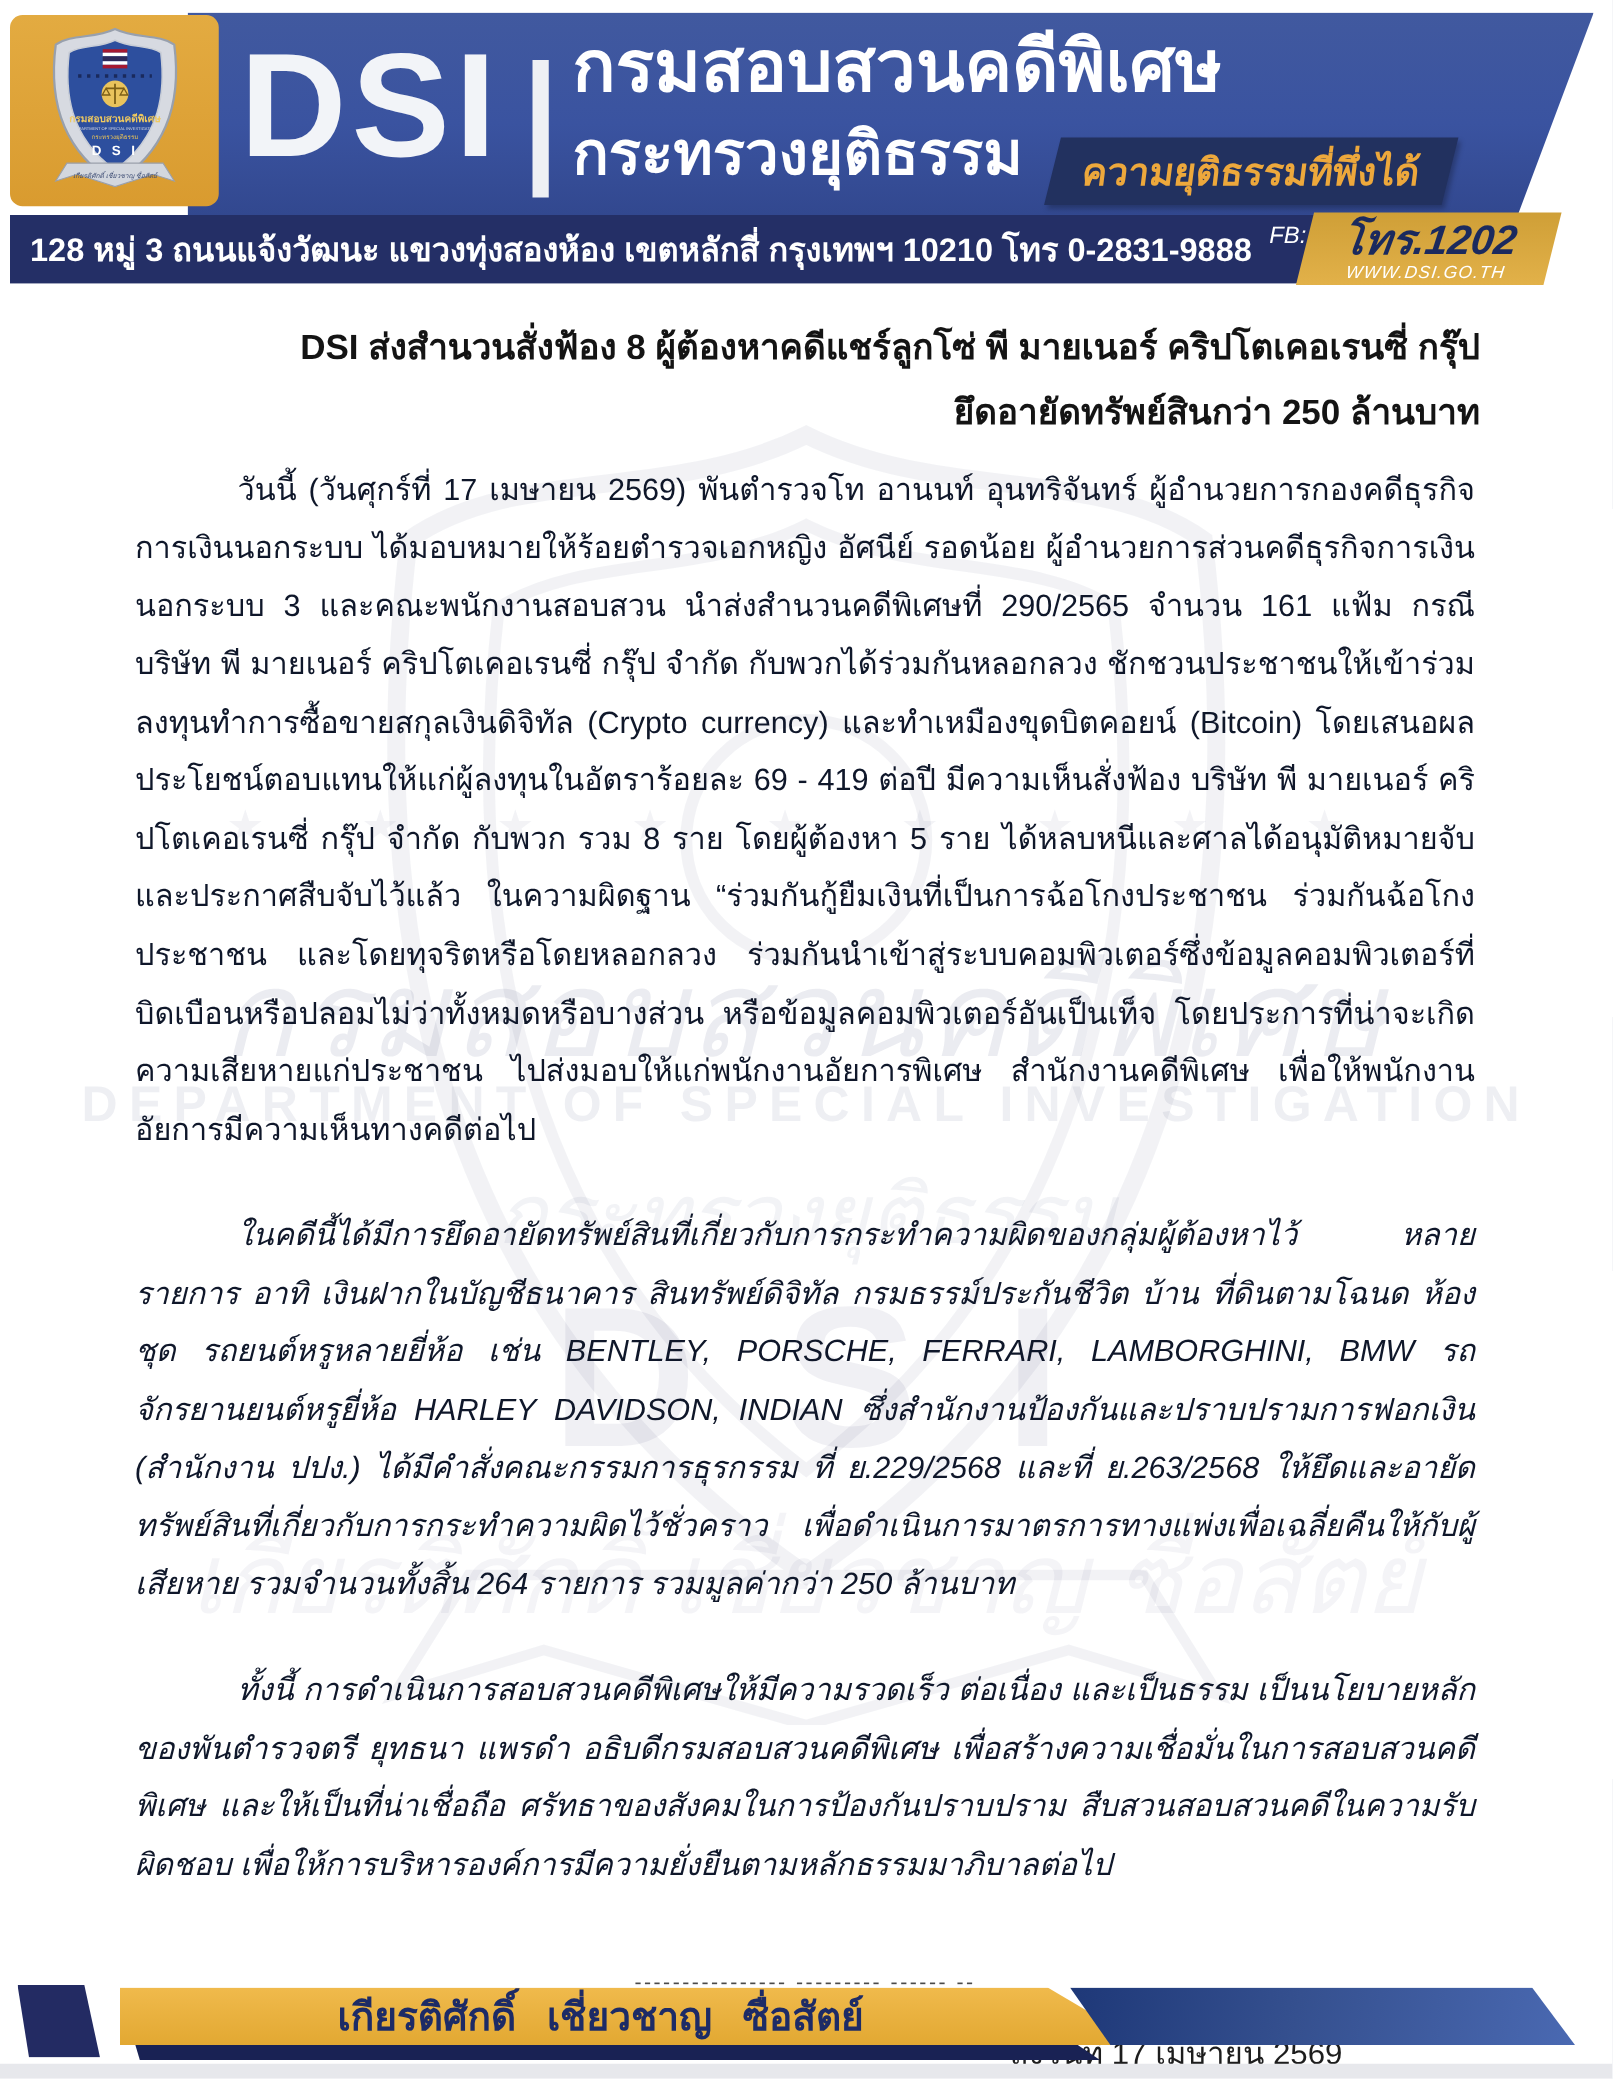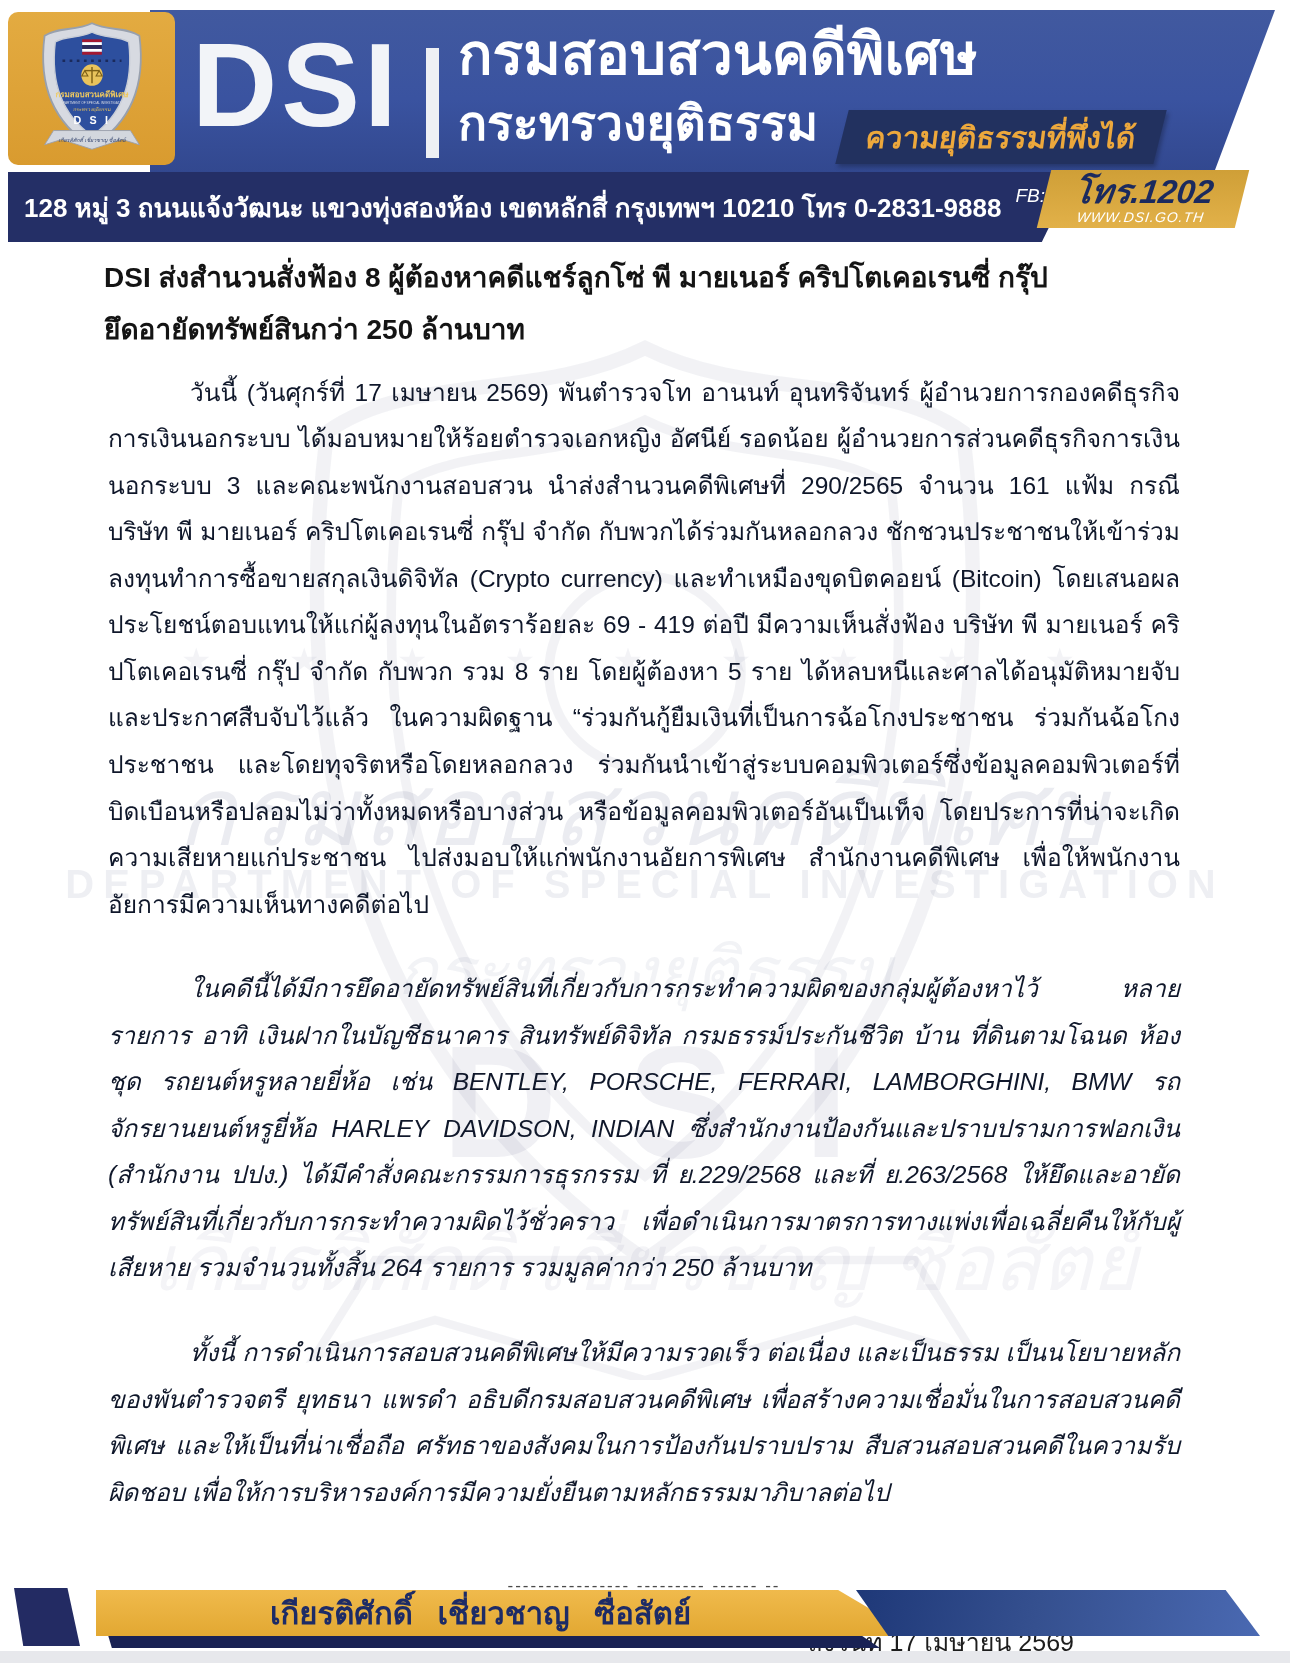--- a/index.html
+++ b/index.html
@@ -28,21 +28,21 @@
     display:flex;align-items:center;justify-content:center;
     box-shadow:3px 3px 4px rgba(0,0,0,.25);
   }
   .slogan-badge span{transform:skewX(7deg);color:#eda83c;font-weight:bold;font-size:30px;white-space:nowrap;}
   .logo-box{
     position:absolute;left:8px;top:12px;width:167px;height:153px;border-radius:10px;
     background:linear-gradient(180deg,#e3ab41,#d99b2f);
     display:flex;align-items:center;justify-content:center;
   }
   .addr-bar{
-    position:absolute;left:8px;top:172px;width:1068px;height:70px;
+    position:absolute;left:8px;top:172px;width:1068px;height:55px;
     background:#242f66;clip-path:polygon(0 0,100% 0,96.8% 100%,0 100%);
     display:flex;align-items:center;padding-left:16px;box-sizing:border-box;color:#fff;
   }
   .addr-text{font-size:26px;font-weight:bold;white-space:nowrap;}
   .fb-block{margin-left:14px;font-style:italic;font-size:19px;line-height:1.15;text-align:center;white-space:nowrap;}
   .gold-ribbon{
     position:absolute;left:1044px;top:170px;width:198px;height:58px;
     background:linear-gradient(180deg,#cf9f37,#e2b149);transform:skewX(-14deg);
     display:flex;flex-direction:column;align-items:center;justify-content:center;
   }
@@ -54,21 +54,21 @@
   .wm div{position:absolute;width:100%;text-align:center;white-space:nowrap;}
   .wm-shield{position:absolute;left:135px;top:300px;opacity:.055;}
   .wm-stars{top:640px;font-size:34px;letter-spacing:34px;color:rgba(36,47,102,.75);opacity:.07;}
   .wm-thai1{top:735px;font-size:96px;font-family:"DejaVu Serif",serif;font-style:italic;letter-spacing:4px;color:rgba(36,47,102,.09);}
   .wm-eng{top:862px;font-size:40px;font-weight:bold;letter-spacing:9px;color:rgba(36,47,102,.08);}
   .wm-thai2{top:918px;font-size:66px;font-family:"DejaVu Serif",serif;font-style:italic;color:rgba(36,47,102,.06);}
   .wm-dsi{top:1010px;font-size:160px;font-weight:bold;letter-spacing:70px;padding-left:70px;box-sizing:border-box;color:rgba(36,47,102,.07);}
   .wm-script{top:1200px;font-size:78px;font-family:"DejaVu Serif",serif;font-style:italic;color:rgba(36,47,102,.05);}
   
   .doc{position:relative;z-index:2;padding:252px 106px 0 104px;}
-  .doc-title{text-align:left;font-size:28px;font-weight:bold;color:#141414;line-height:1.85;margin:0 0 14px 0;}
+  .doc-title{text-align:right;font-size:28px;font-weight:bold;color:#141414;line-height:1.85;margin:0 0 14px 0;}
   .doc p{
     margin:4px;text-indent:82px;text-align:justify;
     font-size:24.5px;line-height:1.9;color:#0f172a;
   }
   .doc p + p{margin-top:38px;font-style:italic;}
   .separator{margin-top:60px;text-align:center;font-size:17px;letter-spacing:2px;color:#4a4a4a;}
   .sign-date{margin-top:26px;text-align:right;padding-right:110px;font-size:25px;color:#1d1d1d;}
   
   .footer{position:absolute;left:0;bottom:13px;width:1290px;height:72px;z-index:3;}
   .f-left{position:absolute;left:14px;bottom:4px;width:66px;height:58px;background:#232b63;

